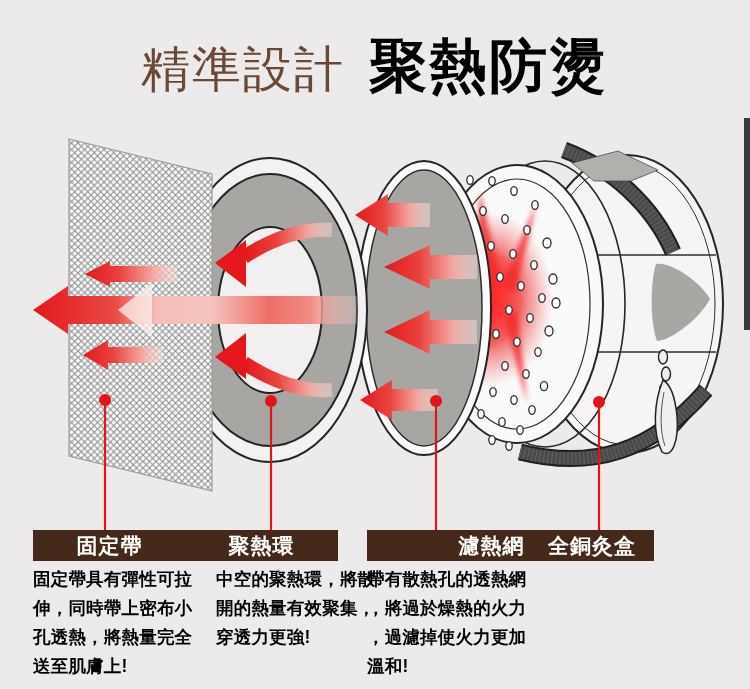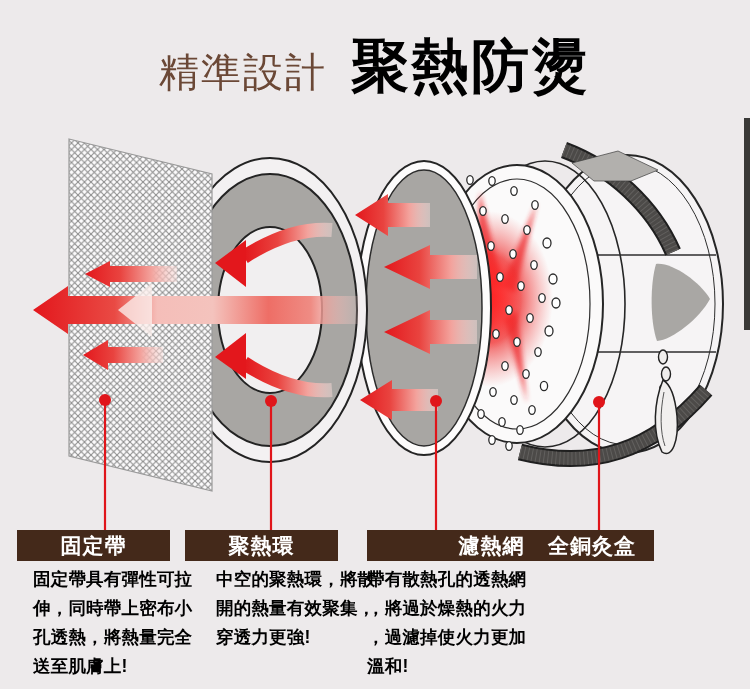--- a/index.html
+++ b/index.html
@@ -5,33 +5,33 @@
   html,body{margin:0;padding:0;background:#edeaeb;}
   #stage{
     position:relative;width:750px;height:689px;overflow:hidden;
     background:#edeaeb;font-family:"Liberation Sans",sans-serif;
   }
   #diagram-svg{position:absolute;left:0;top:0;width:750px;height:689px;}
   .title{
     position:absolute;top:30px;left:0;width:750px;height:72px;
     text-align:center;white-space:nowrap;line-height:72px;
   }
-  .title .t-light{font-size:40px;font-weight:500;color:#6b4836;letter-spacing:2px;}
+  .title .t-light{font-size:49px;font-weight:500;color:#6b4836;letter-spacing:2px;}
   .title .t-bold{font-size:58px;font-weight:900;color:#000000;letter-spacing:2px;margin-left:24px;}
   .part-label{
     position:absolute;top:530px;height:31px;line-height:31px;width:153px;
     background:#44291a;color:#ffffff;text-align:center;
     font-size:21px;font-weight:bold;letter-spacing:1px;
   }
   .part-desc{
     position:absolute;top:565px;color:#000000;
     font-size:17.5px;line-height:29px;font-weight:600;
     white-space:pre-line;letter-spacing:0.2px;
   }
-  #label-1{left:17px;}  #label-2{left:185px;} #label-3{left:367px;padding-left:48px;} #label-4{left:530px;width:124px;}
+  #label-1{left:33px;}  #label-2{left:185px;} #label-3{left:367px;padding-left:48px;} #label-4{left:530px;width:124px;}
   #desc-1{left:33px;width:170px;} #desc-2{left:216px;width:170px;}
   #desc-3{left:367px;width:166px;} #desc-4{left:530px;width:200px;}
   .edge-strip{position:absolute;left:744px;top:118px;width:6px;height:212px;background:#3a3937;}
 </style>
 </head>
 <body>
 
 <div id="stage">
 
   <svg id="diagram-svg" viewBox="0 0 750 689" xmlns="http://www.w3.org/2000/svg">

